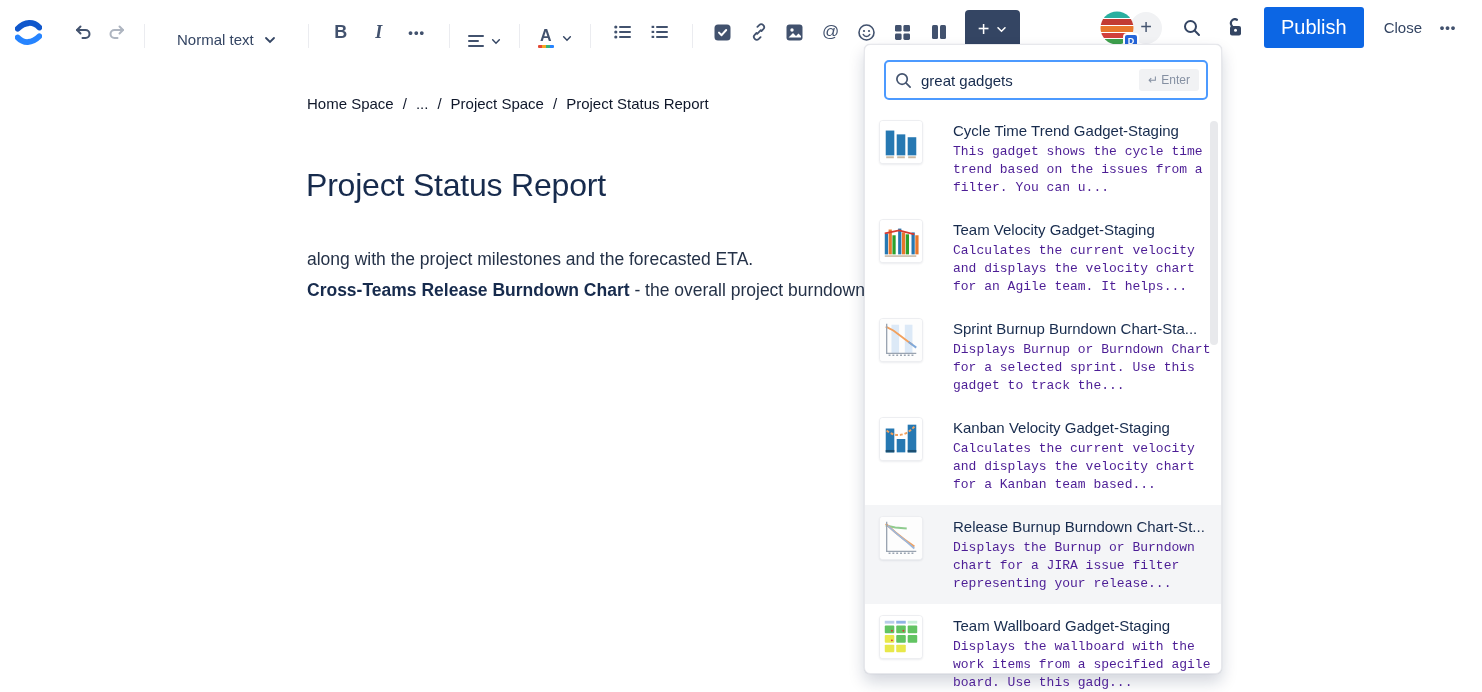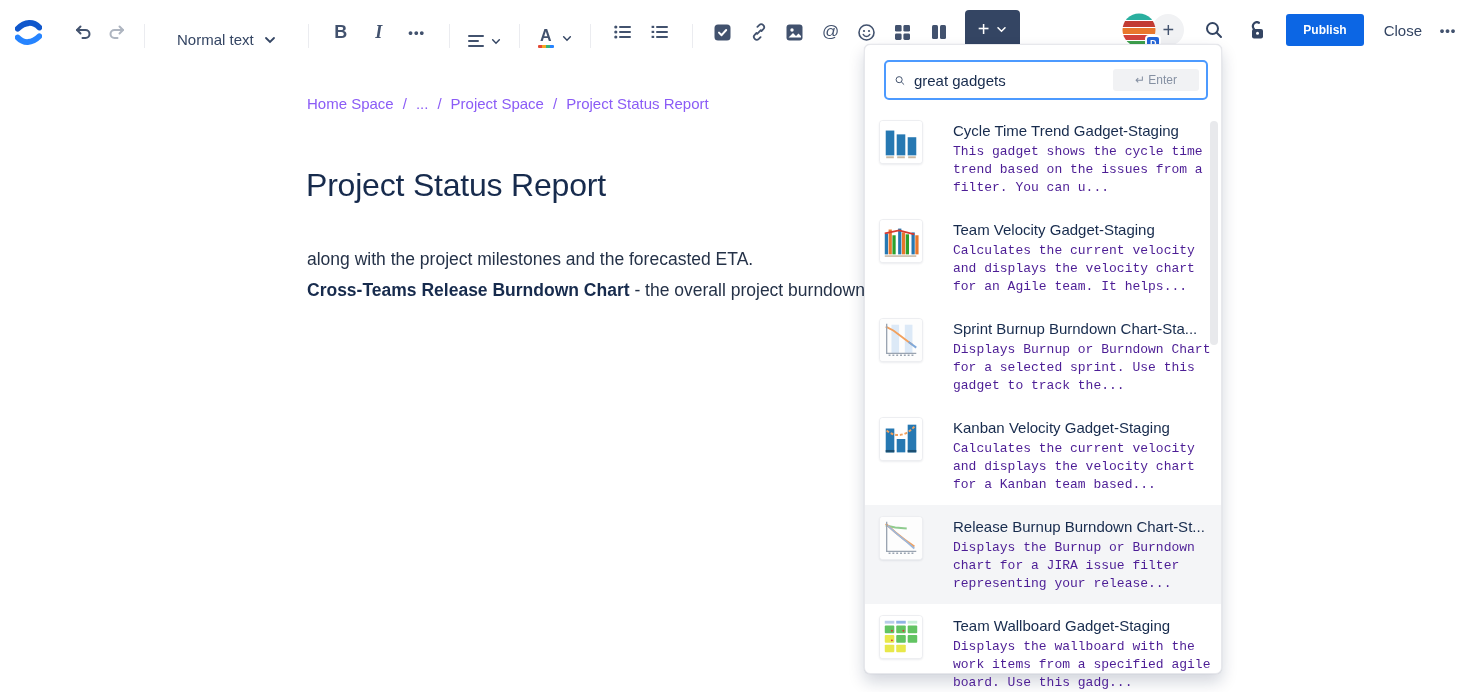--- a/index.html
+++ b/index.html
@@ -29,44 +29,44 @@
                 border-radius:4px; height:38px; padding:0 13px; margin-left:6px; cursor:pointer; }
   .insert-btn .plus { color:#fff; font-size:20px; font-weight:400; line-height:20px; }
   .tb-right { display:flex; align-items:center; margin-left:auto; padding-right:18px; }
   .avatar-wrap { position:relative; width:36px; height:36px; z-index:2; }
   .badge-d { position:absolute; right:-4px; bottom:-3px; width:16px; height:16px;
              background:#2465D9; border:2px solid #fff; border-radius:4px; color:#fff;
              font-size:9px; font-weight:700; display:flex; align-items:center; justify-content:center; }
   .invite-circle { width:32px; height:32px; border-radius:50%; background:#F1F2F4;
                    display:flex; align-items:center; justify-content:center; margin-left:-5px;
                    color:#44546F; font-size:20px; cursor:pointer; z-index:1; }
-  .publish-btn { background:#0C66E4; color:#fff; font-size:12px; font-weight:700;
+  .publish-btn { background:#0C66E4; color:#fff; font-size:20px; font-weight:400;
                  border:none; border-radius:3px; padding:9px 17px; margin:0 10px 0 14px; cursor:pointer; }
   .close-btn { font-size:15px; color:#344563; padding:8px 10px; cursor:pointer; }
 
   
   .breadcrumb { position:absolute; left:307px; top:95px; display:flex; gap:9px;
-                font-size:15px; color:#8b5cf6;align-items:center; }
+                font-size:15px; color:#0f172a;align-items:center; }
   .breadcrumb .crumb { cursor:pointer; }
   .page-title { position:absolute; left:306px; top:167px; font-size:32px;
                 font-weight:500; color:#172B4D; letter-spacing:-0.2px; }
   .doc-par { position:absolute; left:307px; top:244px; width:620px; font-size:17.5px;
              line-height:31px; color:#253248; }
   .doc-par b { color:#172B4D; }
 
   
   .panel { position:absolute; left:864px; top:44px; width:358px; height:630px;
            background:#fff; border:1px solid #E7E8EC; border-radius:6px; z-index:20;
            box-shadow:0 8px 16px rgba(9,30,66,0.18), 0 0 1px rgba(9,30,66,0.2); }
   .search-box { display:flex; align-items:center; margin:15px 13px 6px 19px; height:40px;
                 border:2px solid #4C9AFF; border-radius:5px; padding:0 7px 0 9px; }
   .search-box input { border:none; outline:none; flex:1; font-size:15px; color:#172B4D;
                       margin-left:9px; font-family:"Liberation Sans", sans-serif; background:transparent; }
   .enter-hint { background:#F1F2F4; color:#8590A2; font-size:12px; border-radius:3px;
-                padding:4px 22px; white-space:nowrap; }
+                padding:4px 9px; white-space:nowrap; }
   .g-list { margin-top:9px; }
   .g-item { display:flex; gap:30px; padding:11px 26px 11px 14px; cursor:pointer; }
   .g-item.selected { background:#F4F5F7; }
   .g-icon { width:44px; height:44px; border:1px solid #EDEEF1; border-radius:4px;
             background:#fff; flex:none; box-shadow:0 1px 2px rgba(9,30,66,0.08); }
   .g-title { font-size:15px; color:#172B4D; margin:2px 0 4px 0; white-space:nowrap; }
   .g-desc { font-size:13px; color:#4c1d95; line-height:18px; width:262px;font-family:Liberation Mono, monospace; }
   .view-more { display:flex; align-items:center; padding:16px 14px; cursor:pointer; }
   .view-more .dots { width:44px; text-align:center; color:#344563; font-size:13px;
                      font-weight:700; letter-spacing:1px; }

